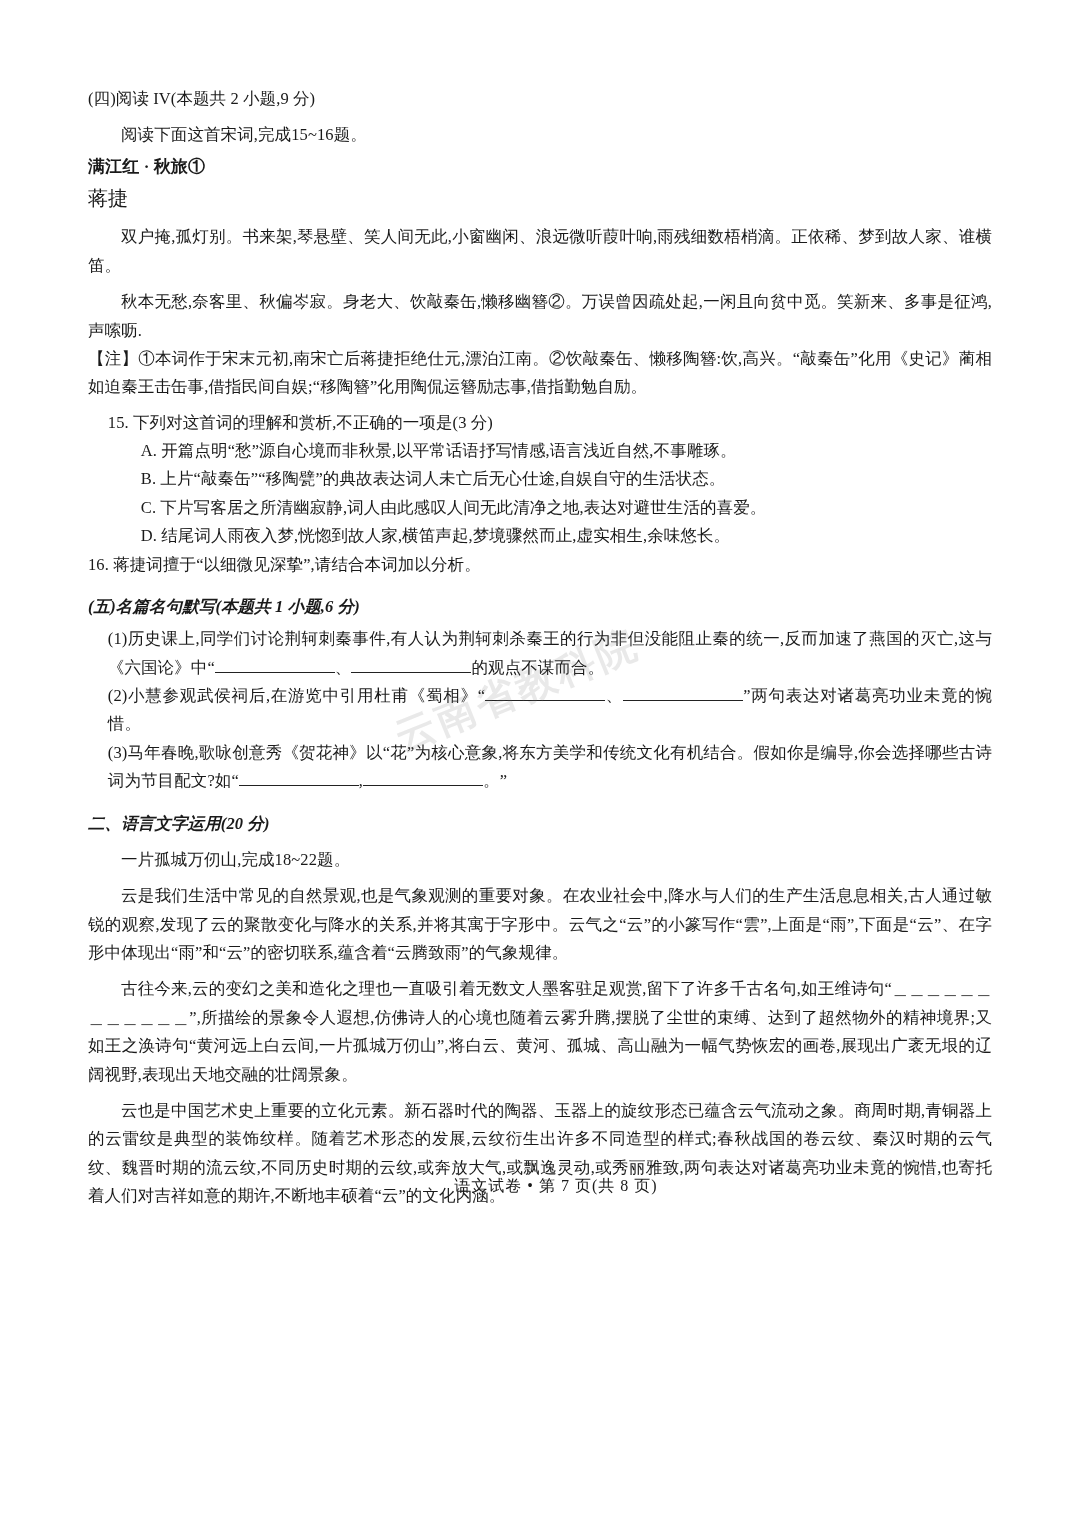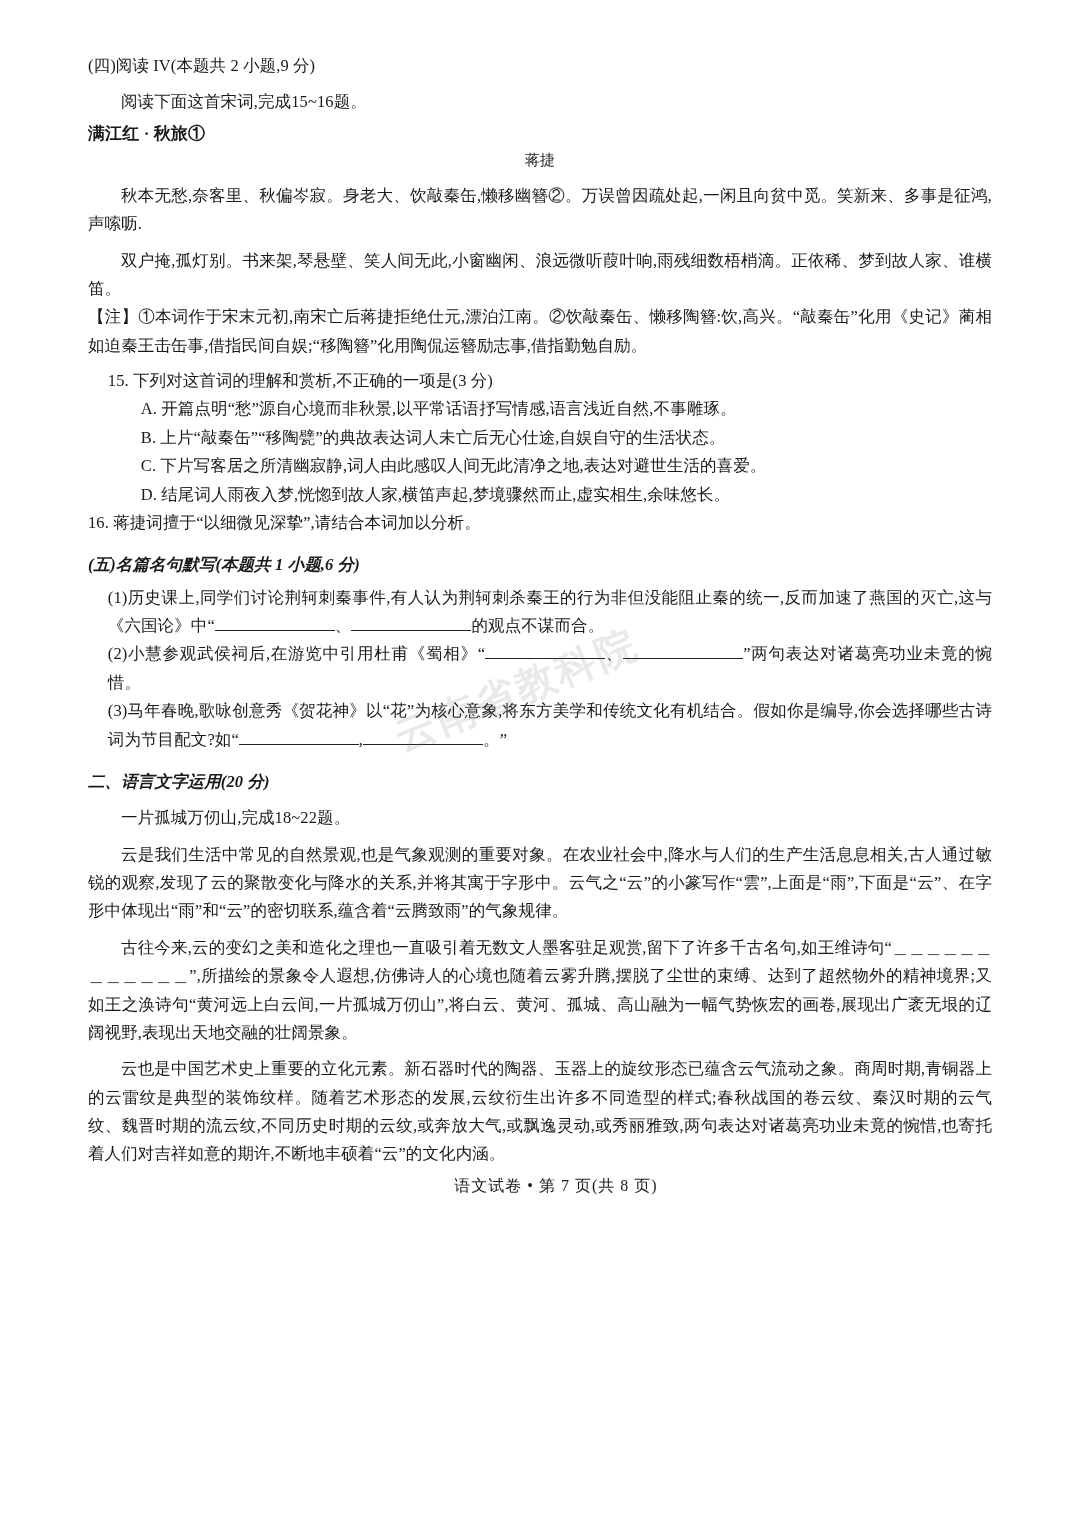--- a/index.html
+++ b/index.html
@@ -14,40 +14,40 @@
     color: #1a1a1a;
     position: relative;
     overflow: hidden;
   }
   .page {
     position: absolute;
     left: 0; top: 0;
     width: 1080px;
     height: 1237px;
     box-sizing: border-box;
-    padding: 52px 88px 0 88px;
+    padding: 85px 88px 0 88px;
   }
   .content {
     font-size: 16.5px;
     line-height: 1.72;
     letter-spacing: 0.1px;
   }
   .sec-head {
     font-size: 16.5px;
     margin: 0 0 4px 0;
   }
   .indent1 { text-indent: 2em; margin-top: 8px; }
   .poem-title {
     font-weight: bold;
     font-size: 17px;
     margin-top: 2px;
   }
   .poem-author {
-    text-align: center;
-    font-size: 15px;
+    text-align: left;
+    font-size: 20px;
     margin-bottom: 2px;
   }
   p { margin: 0; }
   .blk { margin-bottom: 1px; }
   .gap-s { height: 7px; }
   .gap-m { height: 14px; }
   .bold { font-weight: bold; font-style: italic; }
   .opt { margin-left: 3.2em; }
   .qline { margin-left: 1.2em; }
   .blank {
@@ -88,22 +88,22 @@
 </head>
 <body>
 
 <div class="page">
   <div class="content">
 
     <p class="sec-head">(四)阅读 IV(本题共 2 小题,9 分)</p>
     <p class="indent1 blk">阅读下面这首宋词,完成15~16题。</p>
     <p class="poem-title">满江红 · 秋旅①</p>
     <p class="poem-author">蒋捷</p>
+    <p class="indent1 justify">双户掩,孤灯别。书来架,琴悬壁、笑人间无此,小窗幽闲、浪远微听葭叶响,雨残细数梧梢滴。正依稀、梦到故人家、谁横笛。</p>
     <p class="indent1 justify">秋本无愁,奈客里、秋偏岑寂。身老大、饮敲秦缶,懒移幽簪②。万误曾因疏处起,一闲且向贫中觅。笑新来、多事是征鸿,声嗦呖.</p>
-    <p class="indent1 justify">双户掩,孤灯别。书来架,琴悬壁、笑人间无此,小窗幽闲、浪远微听葭叶响,雨残细数梧梢滴。正依稀、梦到故人家、谁横笛。</p>
     <p class="justify">【注】①本词作于宋末元初,南宋亡后蒋捷拒绝仕元,漂泊江南。②饮敲秦缶、懒移陶簪:饮,高兴。“敲秦缶”化用《史记》蔺相如迫秦王击缶事,借指民间自娱;“移陶簪”化用陶侃运簪励志事,借指勤勉自励。</p>
 
     <div class="gap-s"></div>
     <p class="qline">15. 下列对这首词的理解和赏析,不正确的一项是(3 分)</p>
     <p class="opt">A. 开篇点明“愁”源自心境而非秋景,以平常话语抒写情感,语言浅近自然,不事雕琢。</p>
     <p class="opt">B. 上片“敲秦缶”“移陶甓”的典故表达词人未亡后无心仕途,自娱自守的生活状态。</p>
     <p class="opt">C. 下片写客居之所清幽寂静,词人由此感叹人间无此清净之地,表达对避世生活的喜爱。</p>
     <p class="opt">D. 结尾词人雨夜入梦,恍惚到故人家,横笛声起,梦境骤然而止,虚实相生,余味悠长。</p>
     <p>16. 蒋捷词擅于“以细微见深挚”,请结合本词加以分析。</p>
 

